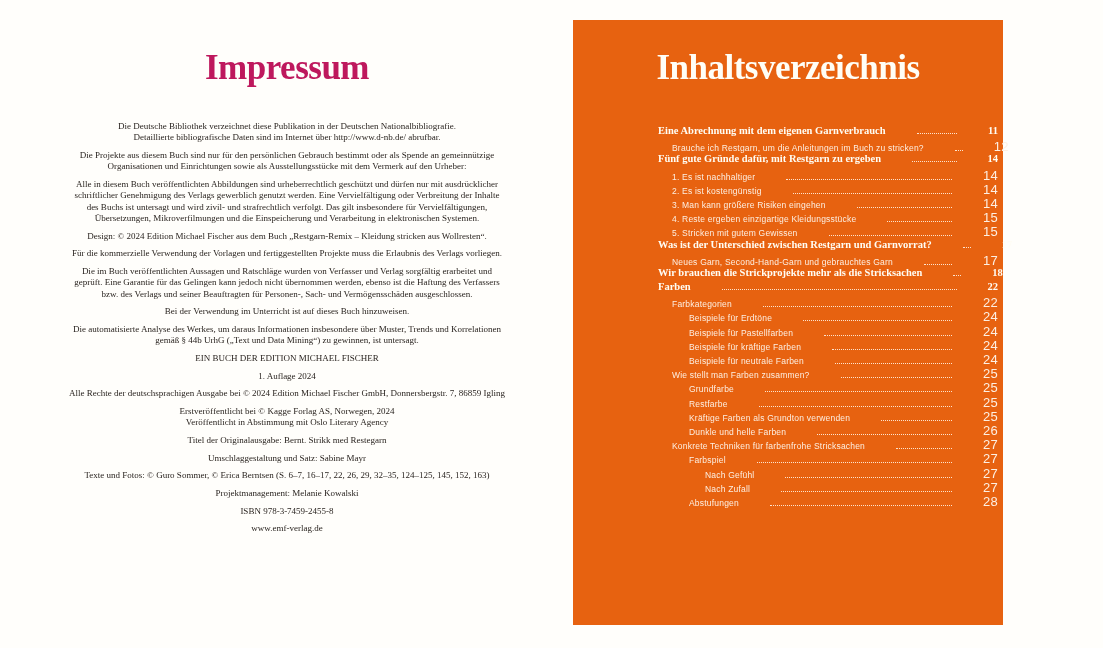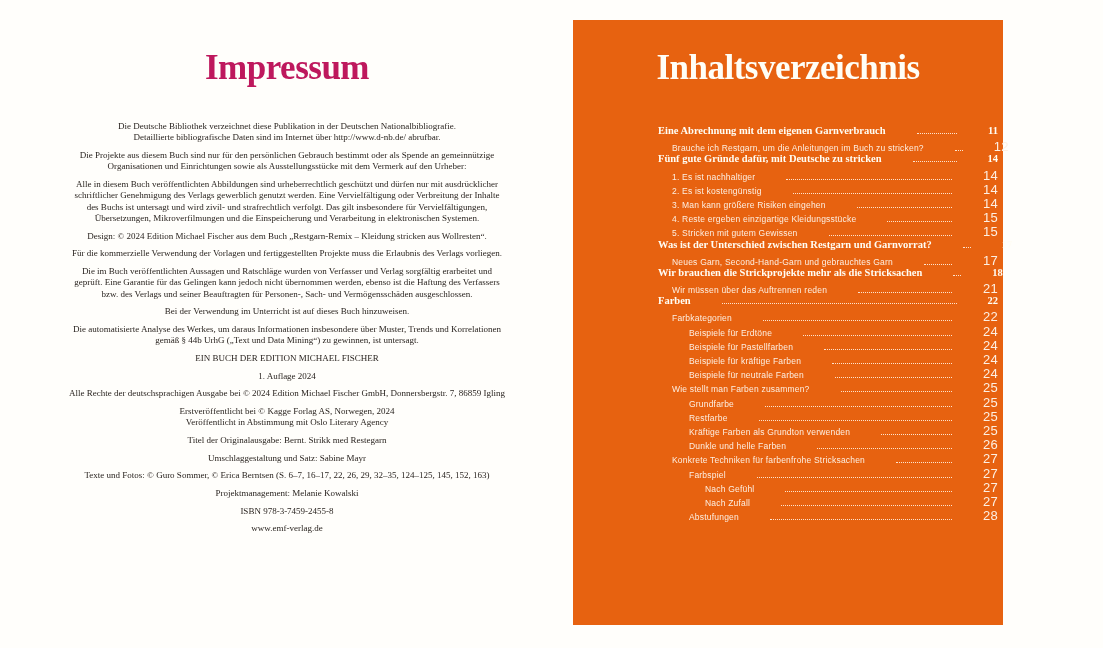--- a/index.html
+++ b/index.html
@@ -87,21 +87,21 @@
         <span class="toc-label">Eine Abrechnung mit dem eigenen Garnverbrauch</span>
         <span class="toc-leader"></span>
         <span class="toc-page">11</span>
       </div>
       <div class="toc-row lvl1">
         <span class="toc-label">Brauche ich Restgarn, um die Anleitungen im Buch zu stricken?</span>
         <span class="toc-leader"></span>
         <span class="toc-page">12</span>
       </div>
       <div class="toc-row lvl0 bold">
-        <span class="toc-label">Fünf gute Gründe dafür, mit Deutsche zu stricken</span>
+        <span class="toc-label">Fünf gute Gründe dafür, mit Restgarn zu ergeben</span>
         <span class="toc-leader"></span>
         <span class="toc-page">14</span>
       </div>
       <div class="toc-row lvl1">
         <span class="toc-label">1. Es ist nachhaltiger</span>
         <span class="toc-leader"></span>
         <span class="toc-page">14</span>
       </div>
       <div class="toc-row lvl1">
         <span class="toc-label">2. Es ist kostengünstig</span>
@@ -130,25 +130,20 @@
       </div>
       <div class="toc-row lvl1">
         <span class="toc-label">Neues Garn, Second-Hand-Garn und gebrauchtes Garn</span>
         <span class="toc-leader"></span>
         <span class="toc-page">17</span>
       </div>
       <div class="toc-row lvl0 bold">
         <span class="toc-label">Wir brauchen die Strickprojekte mehr als die Stricksachen</span>
         <span class="toc-leader"></span>
         <span class="toc-page">18</span>
-      </div>
-      <div class="toc-row lvl1">
-        <span class="toc-label">Wir müssen über das Auftrennen reden</span>
-        <span class="toc-leader"></span>
-        <span class="toc-page">21</span>
       </div>
       <div class="toc-row lvl0 bold">
         <span class="toc-label">Farben</span>
         <span class="toc-leader"></span>
         <span class="toc-page">22</span>
       </div>
       <div class="toc-row lvl1">
         <span class="toc-label">Farbkategorien</span>
         <span class="toc-leader"></span>
         <span class="toc-page">22</span>

